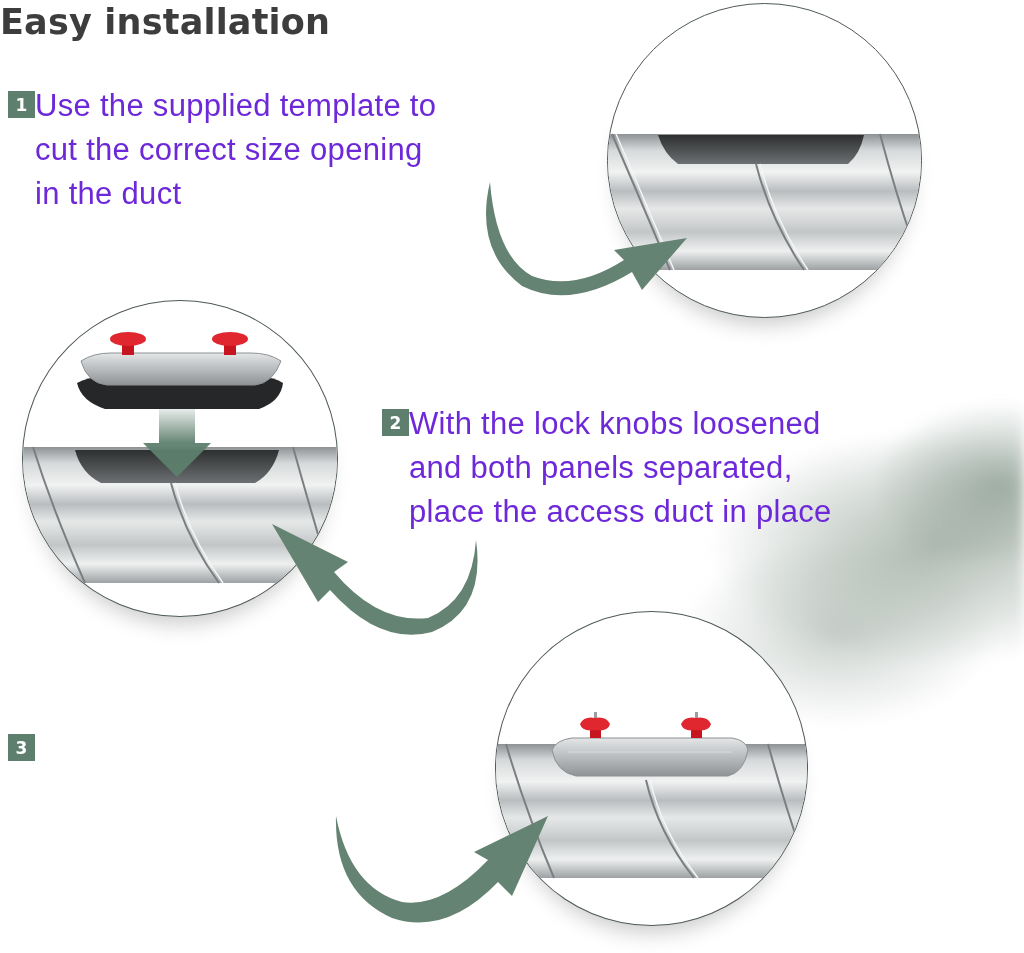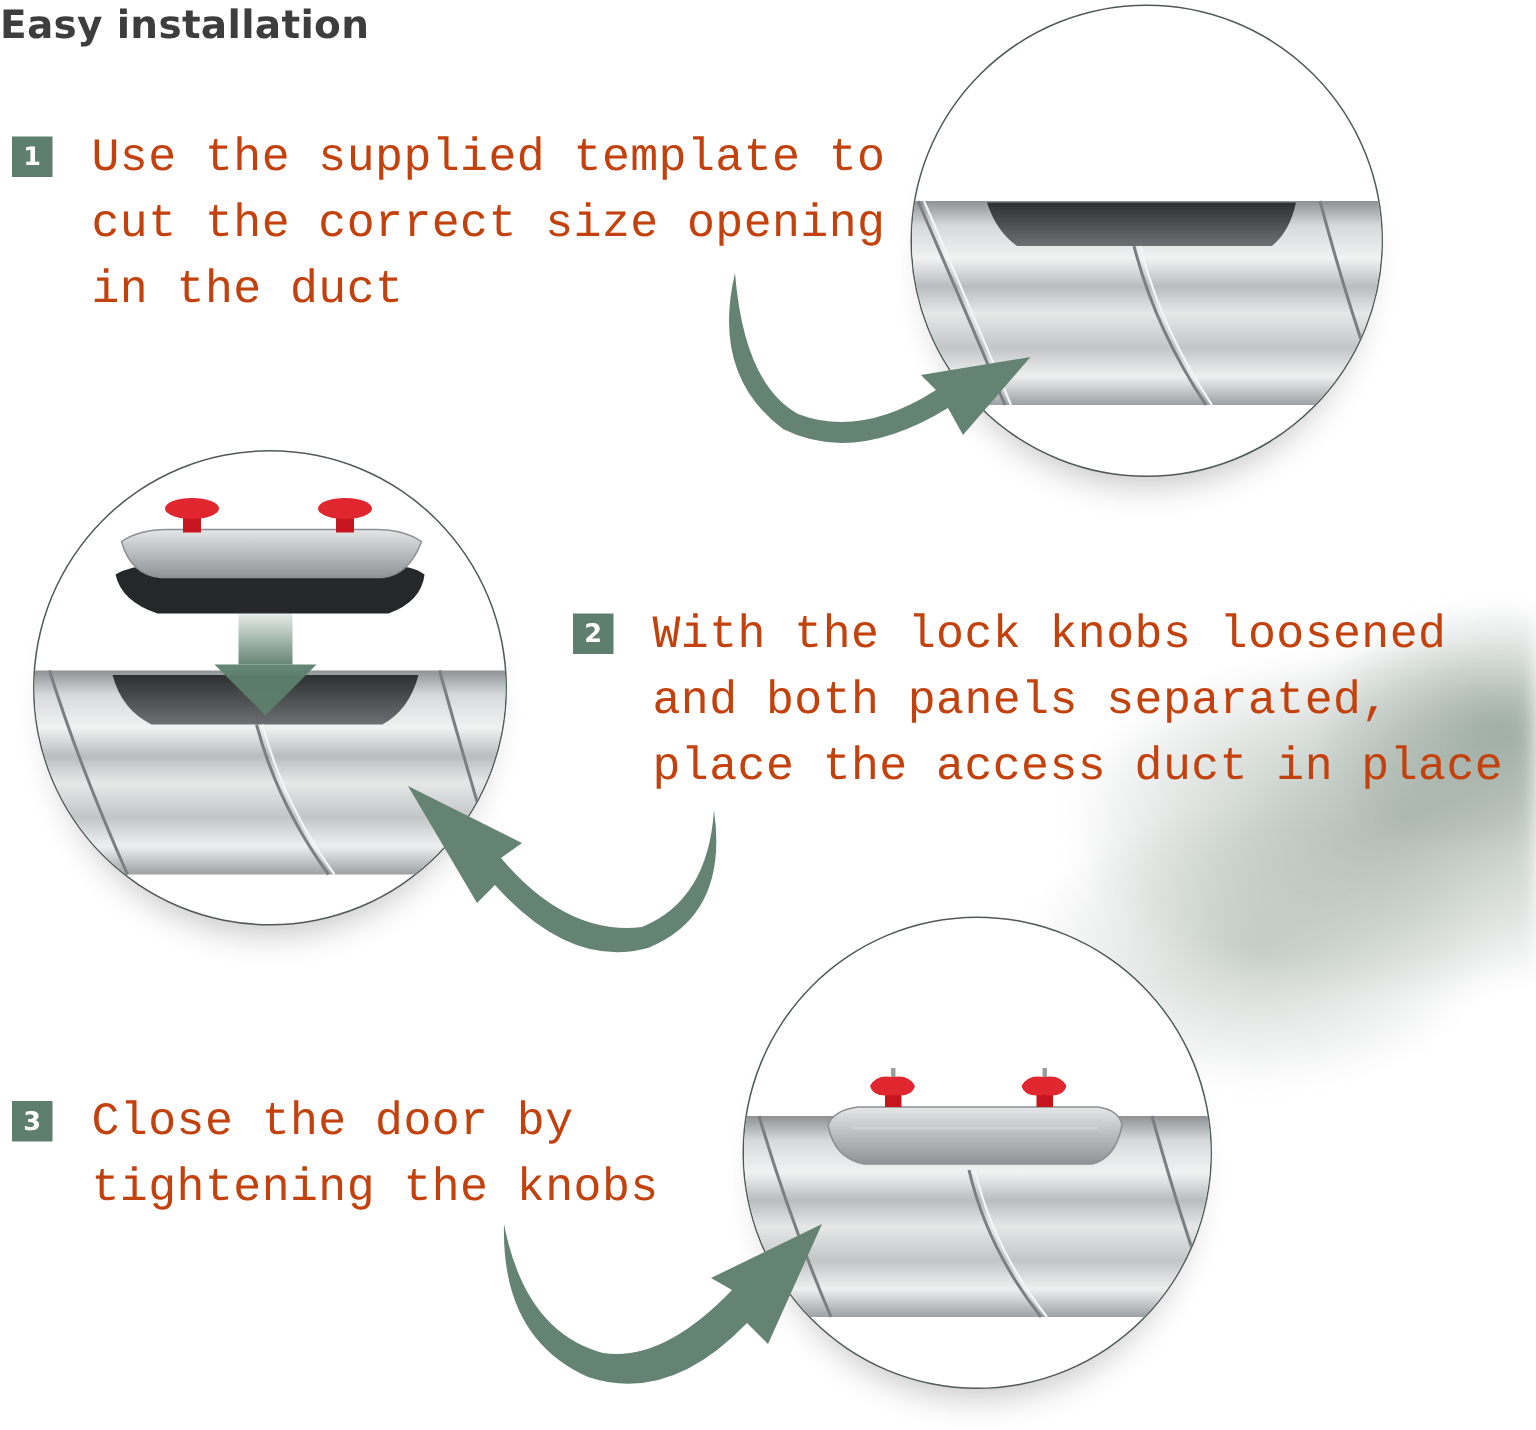--- a/index.html
+++ b/index.html
@@ -11,34 +11,33 @@
     background:
       radial-gradient(ellipse 60% 35% at 80% 40%, rgba(110,130,115,0.55), rgba(150,165,155,0.25) 55%, rgba(255,255,255,0) 80%),
       radial-gradient(ellipse 45% 30% at 60% 60%, rgba(140,155,145,0.45), rgba(255,255,255,0) 75%),
       radial-gradient(ellipse 35% 25% at 95% 25%, rgba(90,115,100,0.55), rgba(255,255,255,0) 80%);
     filter: blur(6px);
   }
 
   .title {
     position: absolute; left: 0; top: 2px;
     font-family: "DejaVu Sans", sans-serif; font-weight: bold;
-    font-size: 26px; letter-spacing: 0.2px; color: #3d3d3d;
+    font-size: 35px; letter-spacing: 0.2px; color: #3d3d3d;
   }
 
   .step { position: absolute; display: flex; align-items: flex-start; }
   .badge {
     width: 27px; height: 27px; background: #5e7f6e; color: #fff;
     font-family: "DejaVu Sans", sans-serif; font-weight: bold; font-size: 17px;
     display: flex; align-items: center; justify-content: center;
     margin-top: 7px; flex: 0 0 auto;
   }
   .step-text {
-    margin-left: 26px;
-    font-family: Liberation Mono, monospace; font-weight: 300;
-    font-size: 31px; line-height: 44px; color: #c2410c;
+    font-family: Liberation Sans, sans-serif; font-weight: 300;
+    font-size: 31px; line-height: 44px; color: #6d28d9;
     letter-spacing: 0.3px; white-space: pre-line;
   }
   #step1 { left: 8px; top: 84px; }
   #step2 { left: 382px; top: 402px; }
   #step3 { left: 8px; top: 727px; }
 
   .circle {
     position: absolute; border-radius: 50%; overflow: hidden;
     background: #fff; border: 1.5px solid #4e5a55;
     box-shadow: 0 18px 22px -12px rgba(0,0,0,0.22);
@@ -66,22 +65,20 @@
 
 <div class="step" id="step2">
   <div class="badge">2</div>
   <div class="step-text">With the lock knobs loosened
 and both panels separated,
 place the access duct in place</div>
 </div>
 
 <div class="step" id="step3">
   <div class="badge">3</div>
-  <div class="step-text">Close the door by
-tightening the knobs</div>
 </div>
 
 <svg width="0" height="0" style="position:absolute">
   <defs>
     <linearGradient id="metal" x1="0" y1="0" x2="0" y2="1">
       <stop offset="0" stop-color="#8e9295"></stop>
       <stop offset="0.12" stop-color="#d6d9da"></stop>
       <stop offset="0.28" stop-color="#f1f2f2"></stop>
       <stop offset="0.42" stop-color="#b9bdbf"></stop>
       <stop offset="0.55" stop-color="#e6e8e8"></stop>

